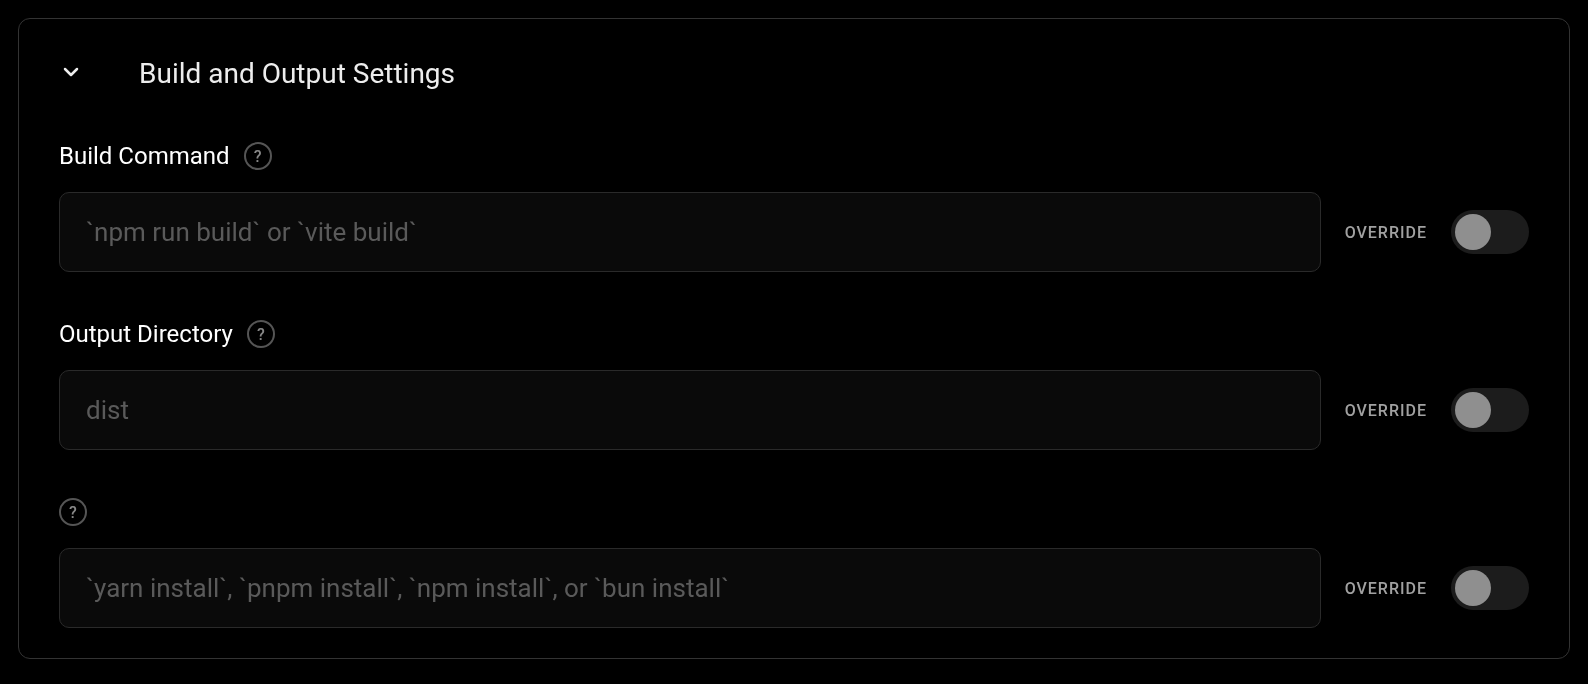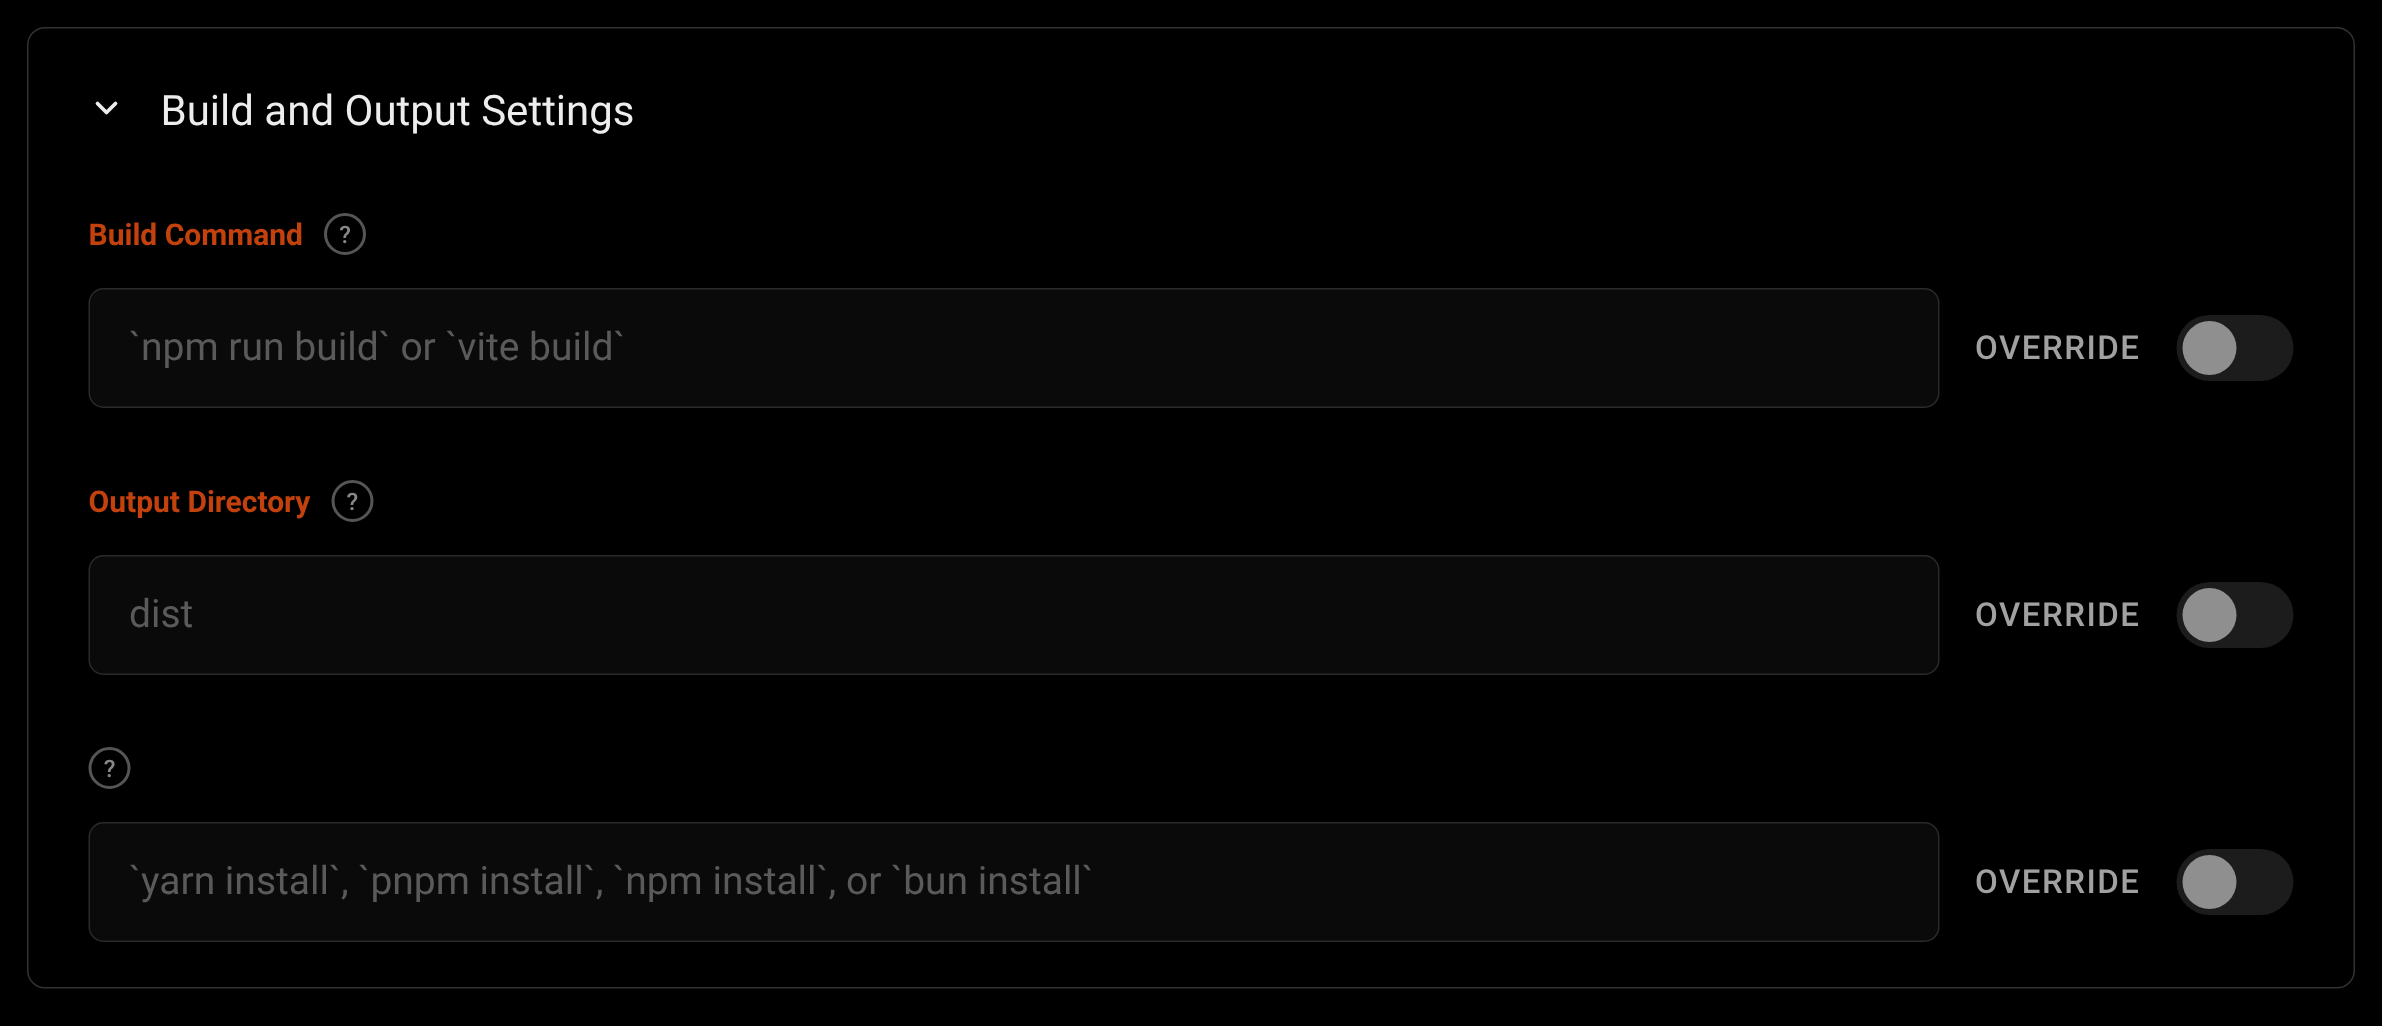--- a/index.html
+++ b/index.html
@@ -29,37 +29,38 @@
     }
     .panel-header svg {
       width: 24px;
       height: 24px;
       stroke: #ededed;
     }
     .panel-title {
       font-size: 28px;
       font-weight: 400;
       color: #ededed;
+      margin-left: 32px;
     }
     .field {
       margin-bottom: 48px;
     }
     .field:last-child {
       margin-bottom: 0;
     }
     .field-label-row {
       display: flex;
       align-items: center;
       gap: 14px;
       margin-bottom: 22px;
     }
     .field-label {
-      font-size: 20px;
-      font-weight: 700;
-      color: #c2410c;
+      font-size: 24px;
+      font-weight: 400;
+      color: #ffffff;
     }
     .help-icon {
       width: 28px;
       height: 28px;
       border: 2px solid #555;
       border-radius: 50%;
       display: flex;
       align-items: center;
       justify-content: center;
       color: #888;
@@ -85,21 +86,21 @@
       font-family: inherit;
       outline: none;
     }
     .text-input::placeholder {
       color: #5a5a5a;
     }
     .text-input:disabled {
       cursor: not-allowed;
     }
     .override-label {
-      font-size: 22px;
+      font-size: 16px;
       font-weight: 500;
       letter-spacing: 1px;
       color: #a1a1a1;
       margin-left: 0;
     }
     .toggle {
       position: relative;
       width: 78px;
       height: 44px;
       background: #1c1c1c;

